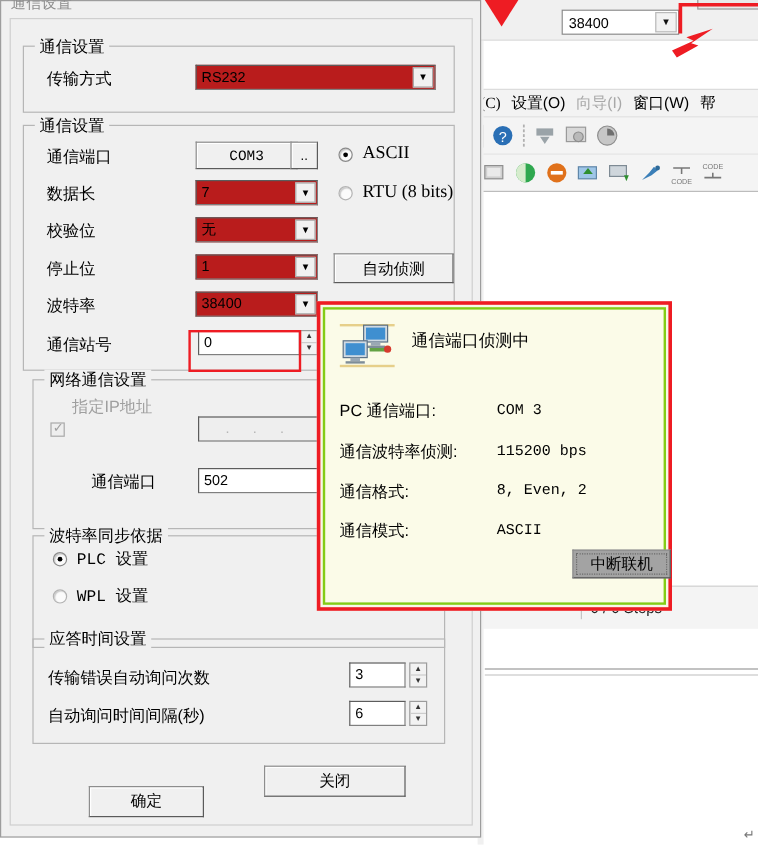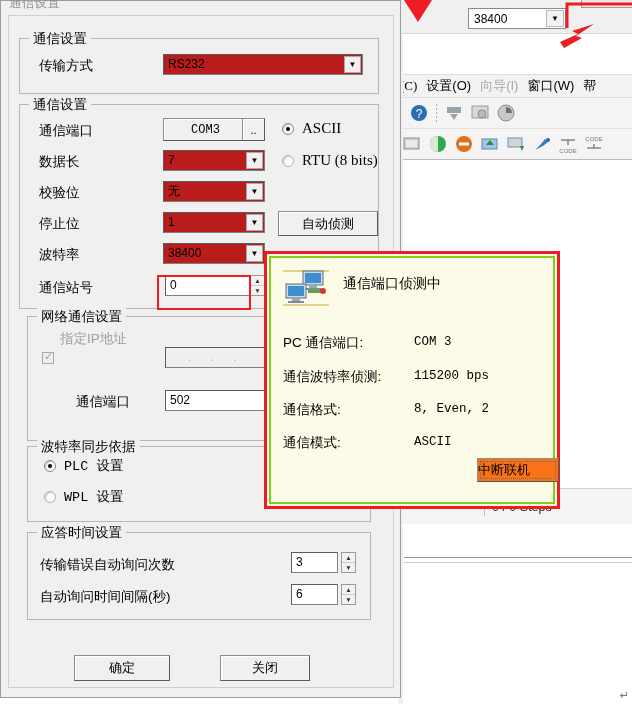--- a/index.html
+++ b/index.html
@@ -182,23 +182,23 @@
   .popup-icon { position:absolute; left:12px; top:10px; width:46px; height:40px; }
   .popup-title {
     position:absolute; left:72px; top:17px; font-size:14px; color:#000;
     font-family:"Liberation Sans", sans-serif;
   }
   .pp-lbl { position:absolute; font-size:13.5px; color:#000; white-space:nowrap; }
   .pp-val { position:absolute; font-size:12.5px; color:#000;
     font-family:"Liberation Mono", monospace; white-space:nowrap; }
   .pp-btn {
     position:absolute; left:206px; top:200px; width:82px; height:24px;
-    background:#f97316; border:1px solid #8d8d8d;
+    background:#a3a3a3; border:1px solid #8d8d8d;
     border-right-color:#565656; border-bottom-color:#565656;
-    display:flex; align-items:center; 
+    display:flex; align-items:center; justify-content:center;
     font-size:13px; color:#000;
   }
   .pp-btn .focus-ring { position:absolute; left:2px; top:2px; right:2px; bottom:2px;
     border:1px dotted #6b6b6b; }
 </style>
 </head>
 <body>
 
 <div id="root">
 
@@ -409,21 +409,21 @@
         <span class="lbl dim" style="left:32px; top:13px;">指定IP地址</span>
         <div class="textbox disabled" style="left:137px; top:30px; width:190px;">
           <span style="letter-spacing:8px; padding-left:18px; display:inline-block;">.   .   .</span>
         </div>
         <span class="lbl" style="left:48px; top:76px;">通信端口</span>
         <div class="textbox" style="left:137px; top:73px; width:110px;">
           <span>502</span>
         </div>
       </div>
 
-      <div class="group" style="left:18px; top:430px; width:344px; height:76px;text-align:center;">
+      <div class="group" style="left:18px; top:430px; width:344px; height:94px;text-align:center;">
         <span class="group-legend">波特率同步依据</span>
         <span class="radio on" style="left:16px; top:13px;"></span>
         <span class="lbl mono" style="left:36px; top:10px;">PLC 设置</span>
         <span class="radio off-dim" style="left:16px; top:44px;"></span>
         <span class="lbl mono" style="left:36px; top:41px;">WPL 设置</span>
       </div>
 
       <div class="group" style="left:18px; top:516px; width:344px; height:88px;">
         <span class="group-legend">应答时间设置</span>
         <span class="lbl" style="left:12px; top:23px;">传输错误自动询问次数</span>
@@ -441,21 +441,21 @@
         </div>
         <div class="spin" style="left:313px; top:51px;">
           <span>▲</span>
           <span>▼</span>
         </div>
       </div>
 
       <div class="btn" style="left:65px; top:639px; width:96px; height:26px;">
         <span>确定</span>
       </div>
-      <div class="btn" style="left:211px; top:639px; width:90px; height:26px;">
+      <div class="btn" style="left:211px; top:622px; width:118px; height:26px;">
         <span>关闭</span>
       </div>
     </div>
   </div>
 
   <div class="popup">
     <div class="popup-inner">
 
       <span class="popup-icon">
         <svg width="46" height="40" viewBox="0 0 46 40">

